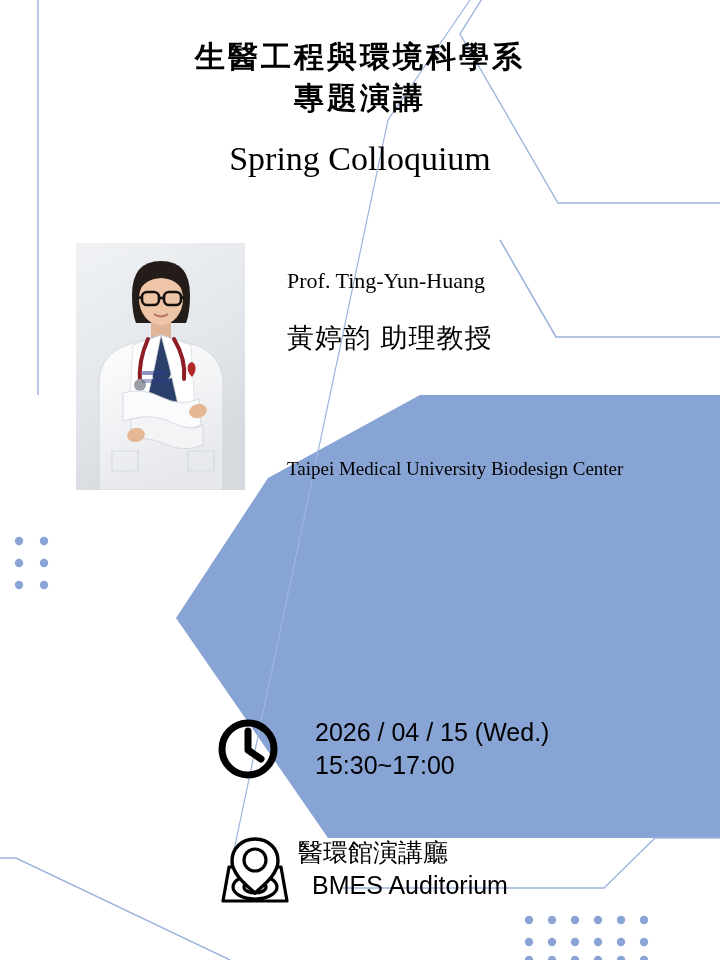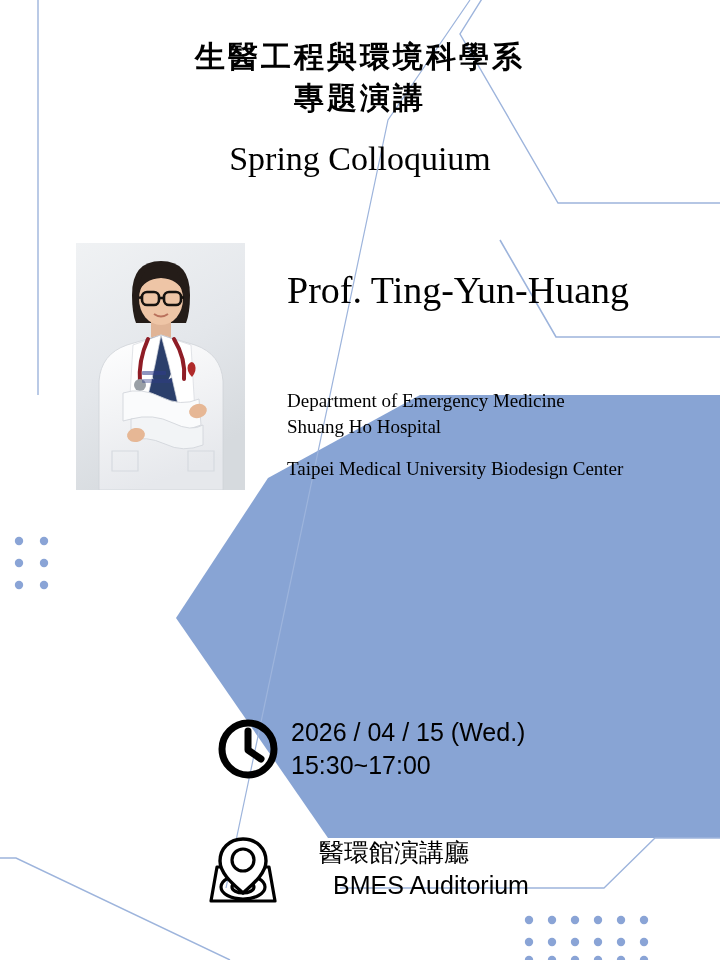--- a/index.html
+++ b/index.html
@@ -62,21 +62,21 @@
     background: linear-gradient(160deg, #eceef0 0%, #e3e6ea 45%, #d9dde2 100%);
     overflow: hidden;
   }
   .photo svg { display: block; }
 
   .speaker-name {
     position: absolute;
     left: 287px;
     top: 268px;
     font-family: "Liberation Serif", serif;
-    font-size: 38px;
+    font-size: 22px;
     color: #000000;
     white-space: nowrap;
   }
   .speaker-name-cn {
     position: absolute;
     left: 287px;
     top: 320px;
     font-family: "DejaVu Serif", "Liberation Serif", serif;
     font-size: 27px;
     letter-spacing: 1px;
@@ -112,22 +112,22 @@
     font-size: 25px;
     color: #000000;
     white-space: nowrap;
   }
 
   .info-row {
     position: absolute;
     display: flex;
     align-items: center;
   }
-  .info-row.time { left: 205px; top: 716px; }
-  .info-row.place { left: 200px; top: 833px; gap: 33px; }
+  .info-row.time { left: 205px; top: 716px; gap: 24px; }
+  .info-row.place { left: 212px; top: 833px; }
 
   .info-icon {
     flex: 0 0 auto;
     width: 86px;
     display: flex;
     align-items: center;
     justify-content: center;
   }
   .info-text {
     font-family: "Liberation Sans", sans-serif;
@@ -267,23 +267,22 @@
 
       <path d="M112 122 q4 -6 7 0 q2 6 -3 12 q-6 -6 -4 -12 z" fill="#b02a2a"></path>
 
       <path d="M36 208 l26 0 l0 20 l-26 0 z" fill="none" stroke="#d6dadf" stroke-width="1.2"></path>
       <path d="M112 208 l26 0 l0 20 l-26 0 z" fill="none" stroke="#d6dadf" stroke-width="1.2"></path>
     </svg>
   </div>
 
   <div class="speaker-name">Prof. Ting-Yun-Huang</div>
 
-
-  <div class="affil-1">Department of Emergency Medicine
-Shuang Ho Hospital</div>
+  <div class="speaker-name-cn">黃婷韵 助理教授</div>
+
 
   <div class="affil-2">Taipei Medical University Biodesign Center</div>
 
 
   <div class="info-row time">
     <span class="info-icon">
       <svg viewBox="0 0 64 64" width="64" height="64">
         <circle cx="32" cy="32" r="26" fill="none" stroke="#000000" stroke-width="7"></circle>
         <path d="M32 14 L32 33 L45 42" fill="none" stroke="#000000" stroke-width="7" stroke-linecap="round" stroke-linejoin="round"></path>
       </svg>

